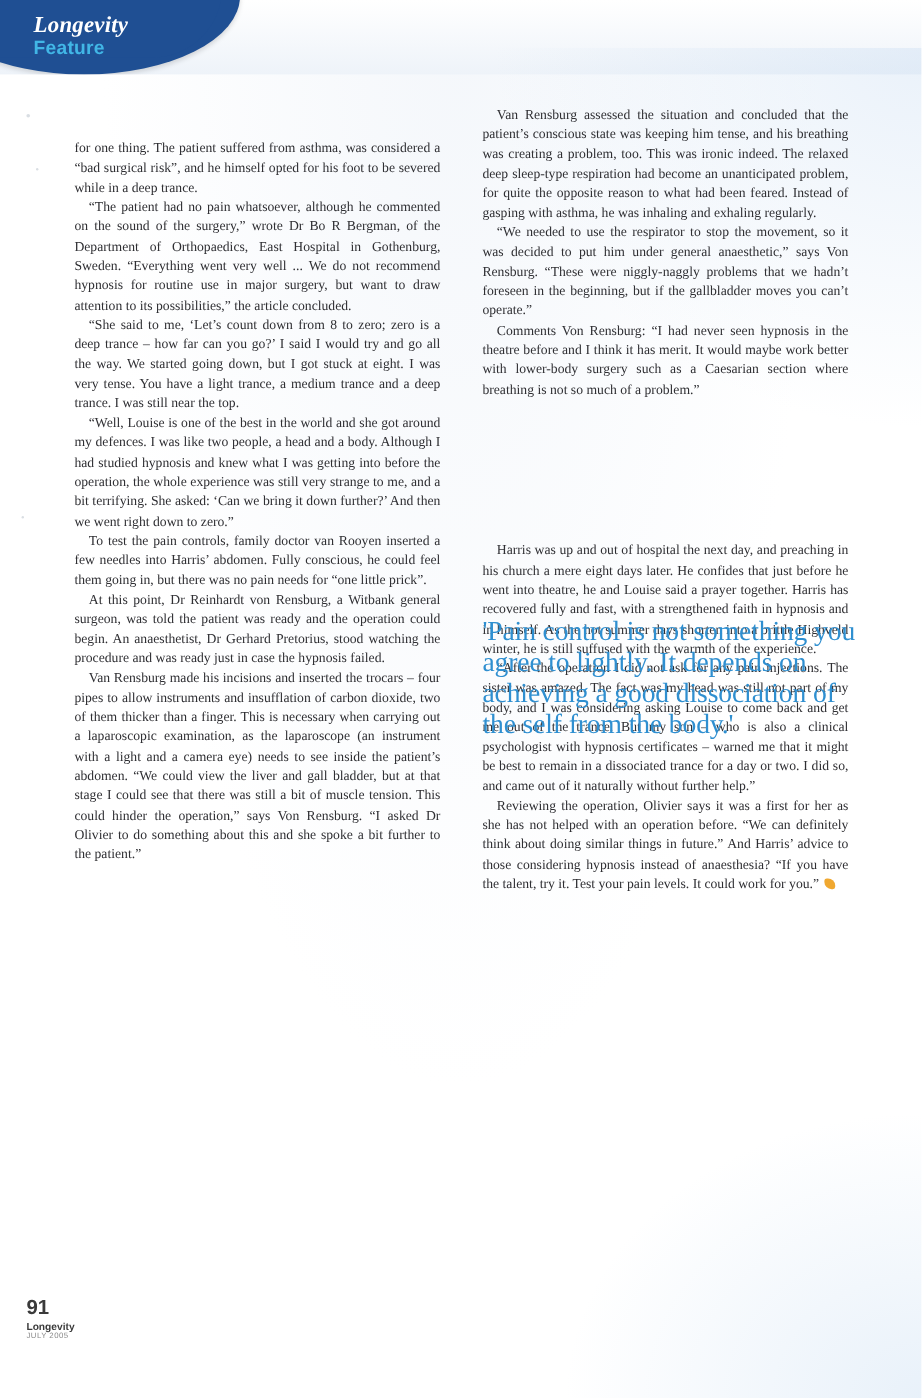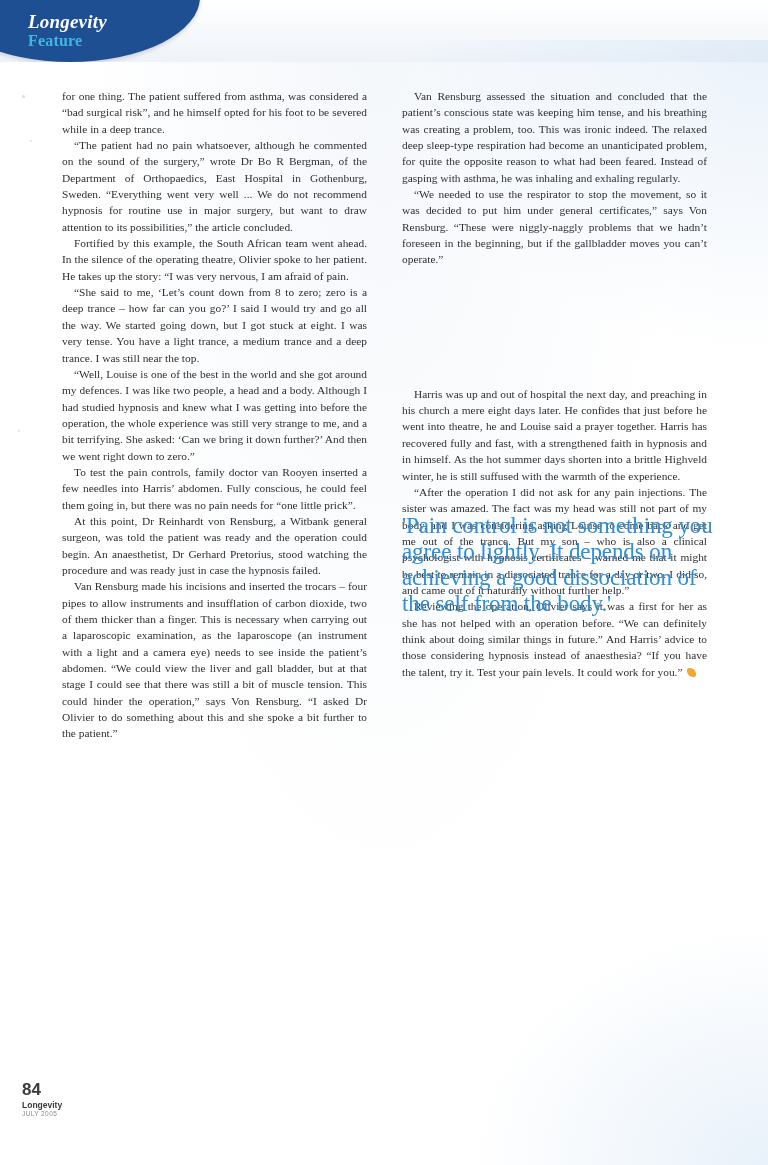--- a/index.html
+++ b/index.html
@@ -64,21 +64,21 @@
   .masthead .brand {
     font-family: "Liberation Serif", serif;
     font-style: italic;
     font-size: 19px;
     font-weight: 700;
     color: #ffffff;
     letter-spacing: 0.2px;
     display: block;
   }
   .masthead .section {
-    font-family: Liberation Serif, serif;
+    font-family: Liberation Sans, sans-serif;
     font-size: 16px;
     font-weight: 700;
     color: #41b6e6;
     display: block;
     margin-top: 2px;
     letter-spacing: 0.2px;
   }
 
   
   .speck {
@@ -94,21 +94,21 @@
     top: 88px;
     left: 62px;
     width: 650px;
     height: 930px;
   }
   .col {
     position: absolute;
     top: 0;
     width: 305px;
   }
-  .col-left { left: 0; }
+  .col-left { left: 0; margin-top: 28px; }
   .col-right { left: 340px; }
 
   p.body {
     margin: 0 0 0 0;
     font-size: 11.4px;
     line-height: 16.35px;
     text-align: justify;
     text-justify: inter-word;
     color: #2f2f33;
     text-indent: 12px;
@@ -207,40 +207,40 @@
 
   <span class="speck" style="left:22px; top:95px; width:3px; height:3px;"></span>
   <span class="speck" style="left:30px; top:140px; width:2px; height:2px;"></span>
   <span class="speck" style="left:18px; top:430px; width:2px; height:2px;"></span>
 
   <div class="columns">
 
     <div class="col col-left">
       <p class="body noindent">for one thing. The patient suffered from asthma, was considered a “bad surgical risk”, and he himself opted for his foot to be severed while in a deep trance.</p>
       <p class="body">“The patient had no pain whatsoever, although he commented on the sound of the surgery,” wrote Dr Bo R Bergman, of the Department of Orthopaedics, East Hospital in Gothenburg, Sweden. “Everything went very well ... We do not recommend hypnosis for routine use in major surgery, but want to draw attention to its possibilities,” the article concluded.</p>
-      <p class="body">Fortified by this example, the South African team went ahead. In the silence of the operating theatre, Olivier spoke to her patient. He takes up the story: “I was very nervous, I am afraid of pain.</p>
       <p class="body">“She said to me, ‘Let’s count down from 8 to zero; zero is a deep trance – how far can you go?’ I said I would try and go all the way. We started going down, but I got stuck at eight. I was very tense. You have a light trance, a medium trance and a deep trance. I was still near the top.</p>
       <p class="body">“Well, Louise is one of the best in the world and she got around my defences. I was like two people, a head and a body. Although I had studied hypnosis and knew what I was getting into before the operation, the whole experience was still very strange to me, and a bit terrifying. She asked: ‘Can we bring it down further?’ And then we went right down to zero.”</p>
       <p class="body">To test the pain controls, family doctor van Rooyen inserted a few needles into Harris’ abdomen. Fully conscious, he could feel them going in, but there was no pain needs for “one little prick”.</p>
       <p class="body">At this point, Dr Reinhardt von Rensburg, a Witbank general surgeon, was told the patient was ready and the operation could begin. An anaesthetist, Dr Gerhard Pretorius, stood watching the procedure and was ready just in case the hypnosis failed.</p>
       <p class="body">Van Rensburg made his incisions and inserted the trocars – four pipes to allow instruments and insufflation of carbon dioxide, two of them thicker than a finger. This is necessary when carrying out a laparoscopic examination, as the laparoscope (an instrument with a light and a camera eye) needs to see inside the patient’s abdomen. “We could view the liver and gall bladder, but at that stage I could see that there was still a bit of muscle tension. This could hinder the operation,” says Von Rensburg. “I asked Dr Olivier to do something about this and she spoke a bit further to the patient.”</p>
     </div>
 
     <div class="col col-right">
       <p class="body">Van Rensburg assessed the situation and concluded that the patient’s conscious state was keeping him tense, and his breathing was creating a problem, too. This was ironic indeed. The relaxed deep sleep-type respiration had become an unanticipated problem, for quite the opposite reason to what had been feared. Instead of gasping with asthma, he was inhaling and exhaling regularly.</p>
-      <p class="body">“We needed to use the respirator to stop the movement, so it was decided to put him under general certificates,” says Von Rensburg. “These were niggly-naggly problems that we hadn’t foreseen in the beginning, but if the gallbladder moves you can’t operate.”</p>
+      <p class="body">“We needed to use the respirator to stop the movement, so it was decided to put him under general anaesthetic,” says Von Rensburg. “These were niggly-naggly problems that we hadn’t foreseen in the beginning, but if the gallbladder moves you can’t operate.”</p>
+      <p class="body">Comments Von Rensburg: “I had never seen hypnosis in the theatre before and I think it has merit. It would maybe work better with lower-body surgery such as a Caesarian section where breathing is not so much of a problem.”</p>
       <div style="height:118px;"></div>
       <p class="body">Harris was up and out of hospital the next day, and preaching in his church a mere eight days later. He confides that just before he went into theatre, he and Louise said a prayer together. Harris has recovered fully and fast, with a strengthened faith in hypnosis and in himself. As the hot summer days shorten into a brittle Highveld winter, he is still suffused with the warmth of the experience.</p>
       <p class="body">“After the operation I did not ask for any pain injections. The sister was amazed. The fact was my head was still not part of my body, and I was considering asking Louise to come back and get me out of the trance. But my son – who is also a clinical psychologist with hypnosis certificates – warned me that it might be best to remain in a dissociated trance for a day or two. I did so, and came out of it naturally without further help.”</p>
       <p class="body"><span>Reviewing the operation, Olivier says it was a first for her as she has not helped with an operation before. “We can definitely think about doing similar things in future.” And Harris’ advice to those considering hypnosis instead of anaesthesia? “If you have the talent, try it. Test your pain levels. It could work for you.”</span><span class="end-mark"></span></p>
     </div>
 
     <div class="pullquote">'Pain control is not something you agree to lightly. It depends on achieving a good dissociation of the self from the body.'</div>
 
   </div>
 
   <div class="folio">
-    <div class="num">84</div>
+    <div class="num">91</div>
     <span class="mag">Longevity</span>
     <span class="issue">JULY 2005</span>
   </div>
 
 </div>
 
 </body></html>

